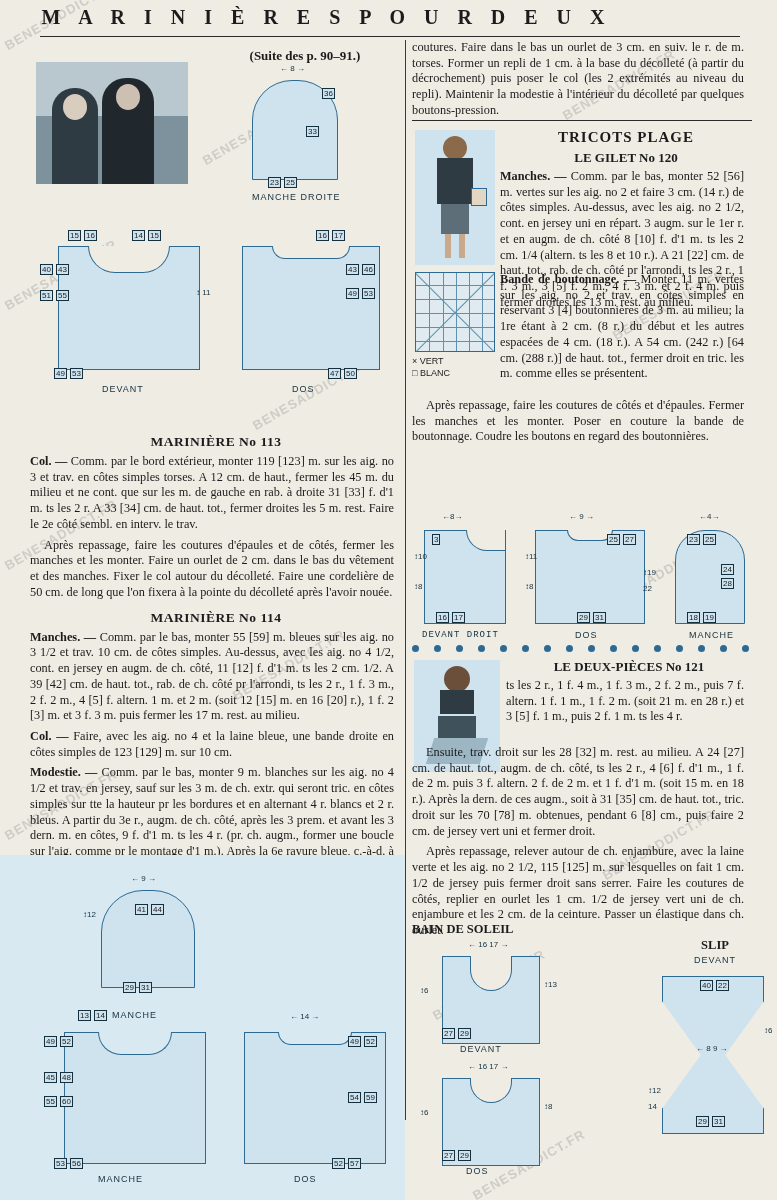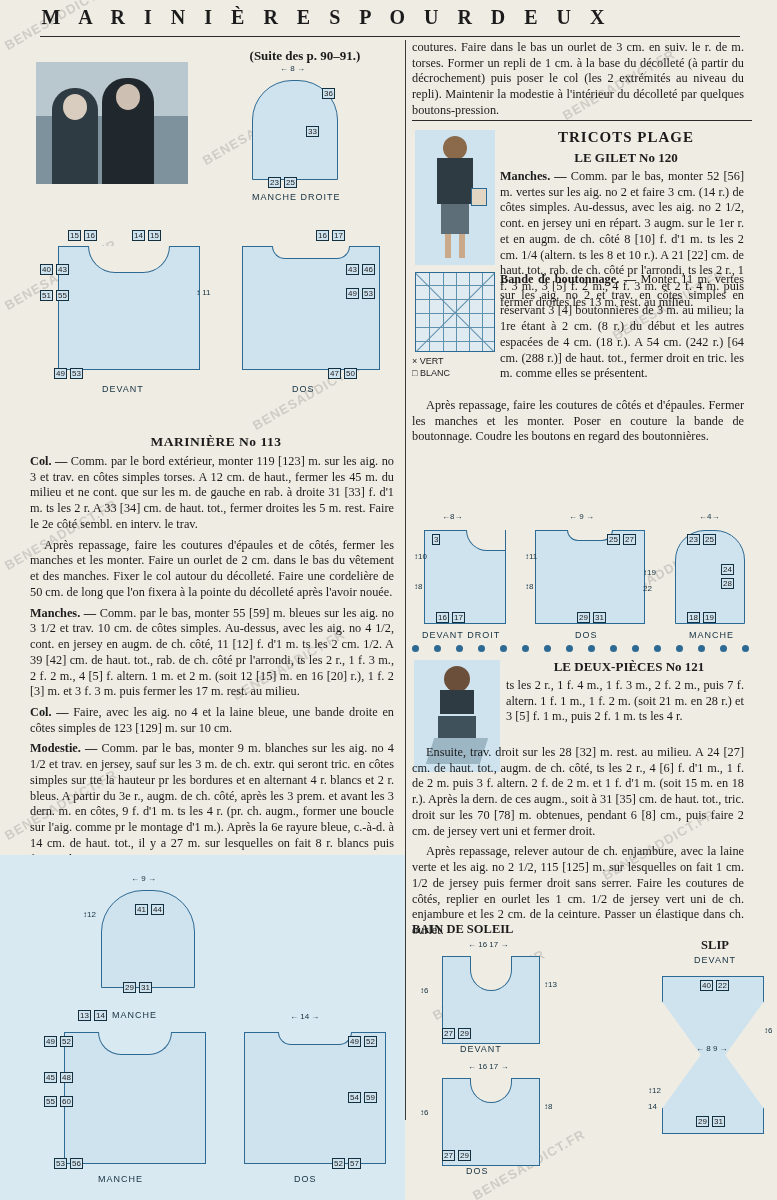--- a/index.html
+++ b/index.html
@@ -191,20 +191,21 @@
     <div class="tag" style="left:134px;top:60px;">53</div>
     <div class="tag" style="left:100px;top:140px;">47</div>
     <div class="tag" style="left:116px;top:140px;">50</div>
     <div class="cap" style="left:64px;top:156px;">DOS</div>
   </div>
 
   <div style="position:absolute;left:30px;top:425px;width:372px;">
     <div class="sechead">MARINIÈRE No 113</div>
     <p class="t noind"><span class="lead">Col. —</span><span> Comm. par le bord extérieur, monter 119 [123] m. sur les aig. no 3 et trav. en côtes simples torses. A 12 cm. de haut., fermer les 45 m. du milieu et ne cont. que sur les m. de gauche en rab. à droite 31 [33] f. d'1 m. ts les 2 r. A 33 [34] cm. de haut. tot., fermer droites les 5 m. rest. Faire le 2e côté sembl. en interv. le trav.</span></p>
     <p class="t">Après repassage, faire les coutures d'épaules et de côtés, fermer les manches et les monter. Faire un ourlet de 2 cm. dans le bas du vêtement et des manches. Fixer le col autour du décolleté. Faire une cordelière de 50 cm. de long que l'on fixera à la pointe du décolleté après l'avoir nouée.</p>
+    <div class="sechead">MARINIÈRE No 114</div>
     <p class="t noind"><span class="lead">Manches. —</span><span> Comm. par le bas, monter 55 [59] m. bleues sur les aig. no 3 1/2 et trav. 10 cm. de côtes simples. Au-dessus, avec les aig. no 4 1/2, cont. en jersey en augm. de ch. côté, 11 [12] f. d'1 m. ts les 2 cm. 1/2. A 39 [42] cm. de haut. tot., rab. de ch. côté pr l'arrondi, ts les 2 r., 1 f. 3 m., 2 f. 2 m., 4 [5] f. altern. 1 m. et 2 m. (soit 12 [15] m. en 16 [20] r.), 1 f. 2 [3] m. et 3 f. 3 m. puis fermer les 17 m. rest. au milieu.</span></p>
     <p class="t noind"><span class="lead">Col. —</span><span> Faire, avec les aig. no 4 et la laine bleue, une bande droite en côtes simples de 123 [129] m. sur 10 cm.</span></p>
     <p class="t noind"><span class="lead">Modestie. —</span><span> Comm. par le bas, monter 9 m. blanches sur les aig. no 4 1/2 et trav. en jersey, sauf sur les 3 m. de ch. extr. qui seront tric. en côtes simples sur tte la hauteur pr les bordures et en alternant 4 r. blancs et 2 r. bleus. A partir du 3e r., augm. de ch. côté, après les 3 prem. et avant les 3 dern. m. en côtes, 9 f. d'1 m. ts les 4 r. (pr. ch. augm., former une boucle sur l'aig. comme pr le montage d'1 m.). Après la 6e rayure bleue, c.-à-d. à 14 cm. de haut. tot., il y a 27 m. sur lesquelles on fait 8 r. blancs puis fermer droit.</span></p>
     <p class="t" style="width:150px;margin-left:222px;">Après repassage, assembler les morceaux par des</p>
   </div>
 
   <div class="blue-bg" style="left:0px;top:855px;width:405px;height:345px;background:#d9e9f2;"></div>
 
   <div class="dia" style="left:75px;top:870px;width:150px;height:140px;">
     <div class="shape" style="left:26px;top:20px;width:92px;height:96px;border-radius:42px 42px 0 0;"></div>
@@ -296,21 +297,21 @@
 
   <div class="dia" style="left:414px;top:512px;width:105px;height:128px;">
     <div class="lbl" style="left:28px;top:0px;">←8→</div>
     <div class="shape" style="left:10px;top:18px;width:80px;height:92px;"></div>
     <div class="shape" style="left:52px;top:18px;width:38px;height:20px;border-radius:0 0 0 26px;background:#efece4;border-top:none;border-right:none;"></div>
     <div class="tag" style="left:18px;top:22px;">3</div>
     <div class="tag" style="left:22px;top:100px;">16</div>
     <div class="tag" style="left:38px;top:100px;">17</div>
     <div class="lbl" style="left:0px;top:40px;">↕10</div>
     <div class="lbl" style="left:0px;top:70px;">↕8</div>
-    <div class="cap" style="left:8px;top:118px;">DEVANT DROIT</div>
+    <div class="cap" style="left:8px;top:118px;font-family:Liberation Mono, monospace;">DEVANT DROIT</div>
   </div>
 
   <div class="dia" style="left:525px;top:512px;width:130px;height:128px;">
     <div class="lbl" style="left:44px;top:0px;">←&nbsp;9&nbsp;→</div>
     <div class="shape" style="left:10px;top:18px;width:108px;height:92px;"></div>
     <div class="shape" style="left:42px;top:18px;width:44px;height:10px;border-radius:0 0 24px 24px;background:#efece4;border-top:none;"></div>
     <div class="tag" style="left:82px;top:22px;">25</div>
     <div class="tag" style="left:98px;top:22px;">27</div>
     <div class="tag" style="left:52px;top:100px;">29</div>
     <div class="tag" style="left:68px;top:100px;">31</div>

